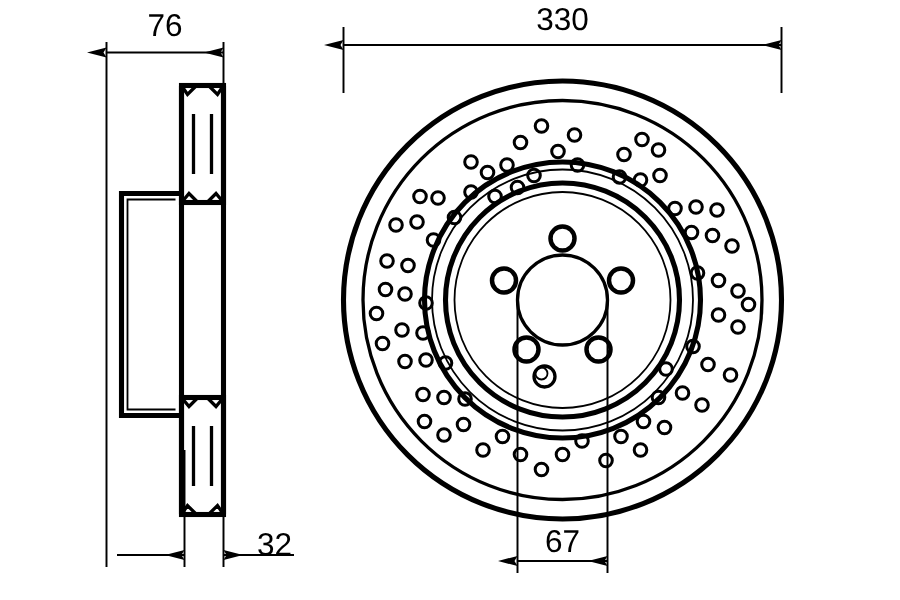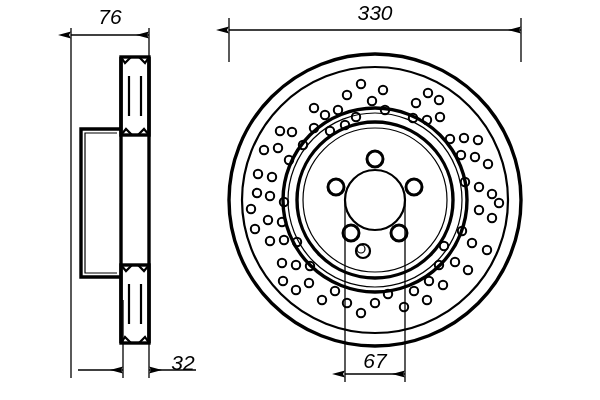--- a/index.html
+++ b/index.html
@@ -12,21 +12,20 @@
     width: 600px;
     height: 400px;
     overflow: hidden;
     font-family: "Liberation Sans", sans-serif;
   }
   #drawing-root {
     position: relative;
     width: 600px;
     height: 400px;
     background: #a3a3a3;
-    font-style: italic;
   }
   svg#technical-drawing {
     display: block;
     width: 600px;
     height: 400px;
   }
   .dim-text {
     font-family: "Liberation Sans", sans-serif;
     font-size: 21px;
     fill: #000000;

